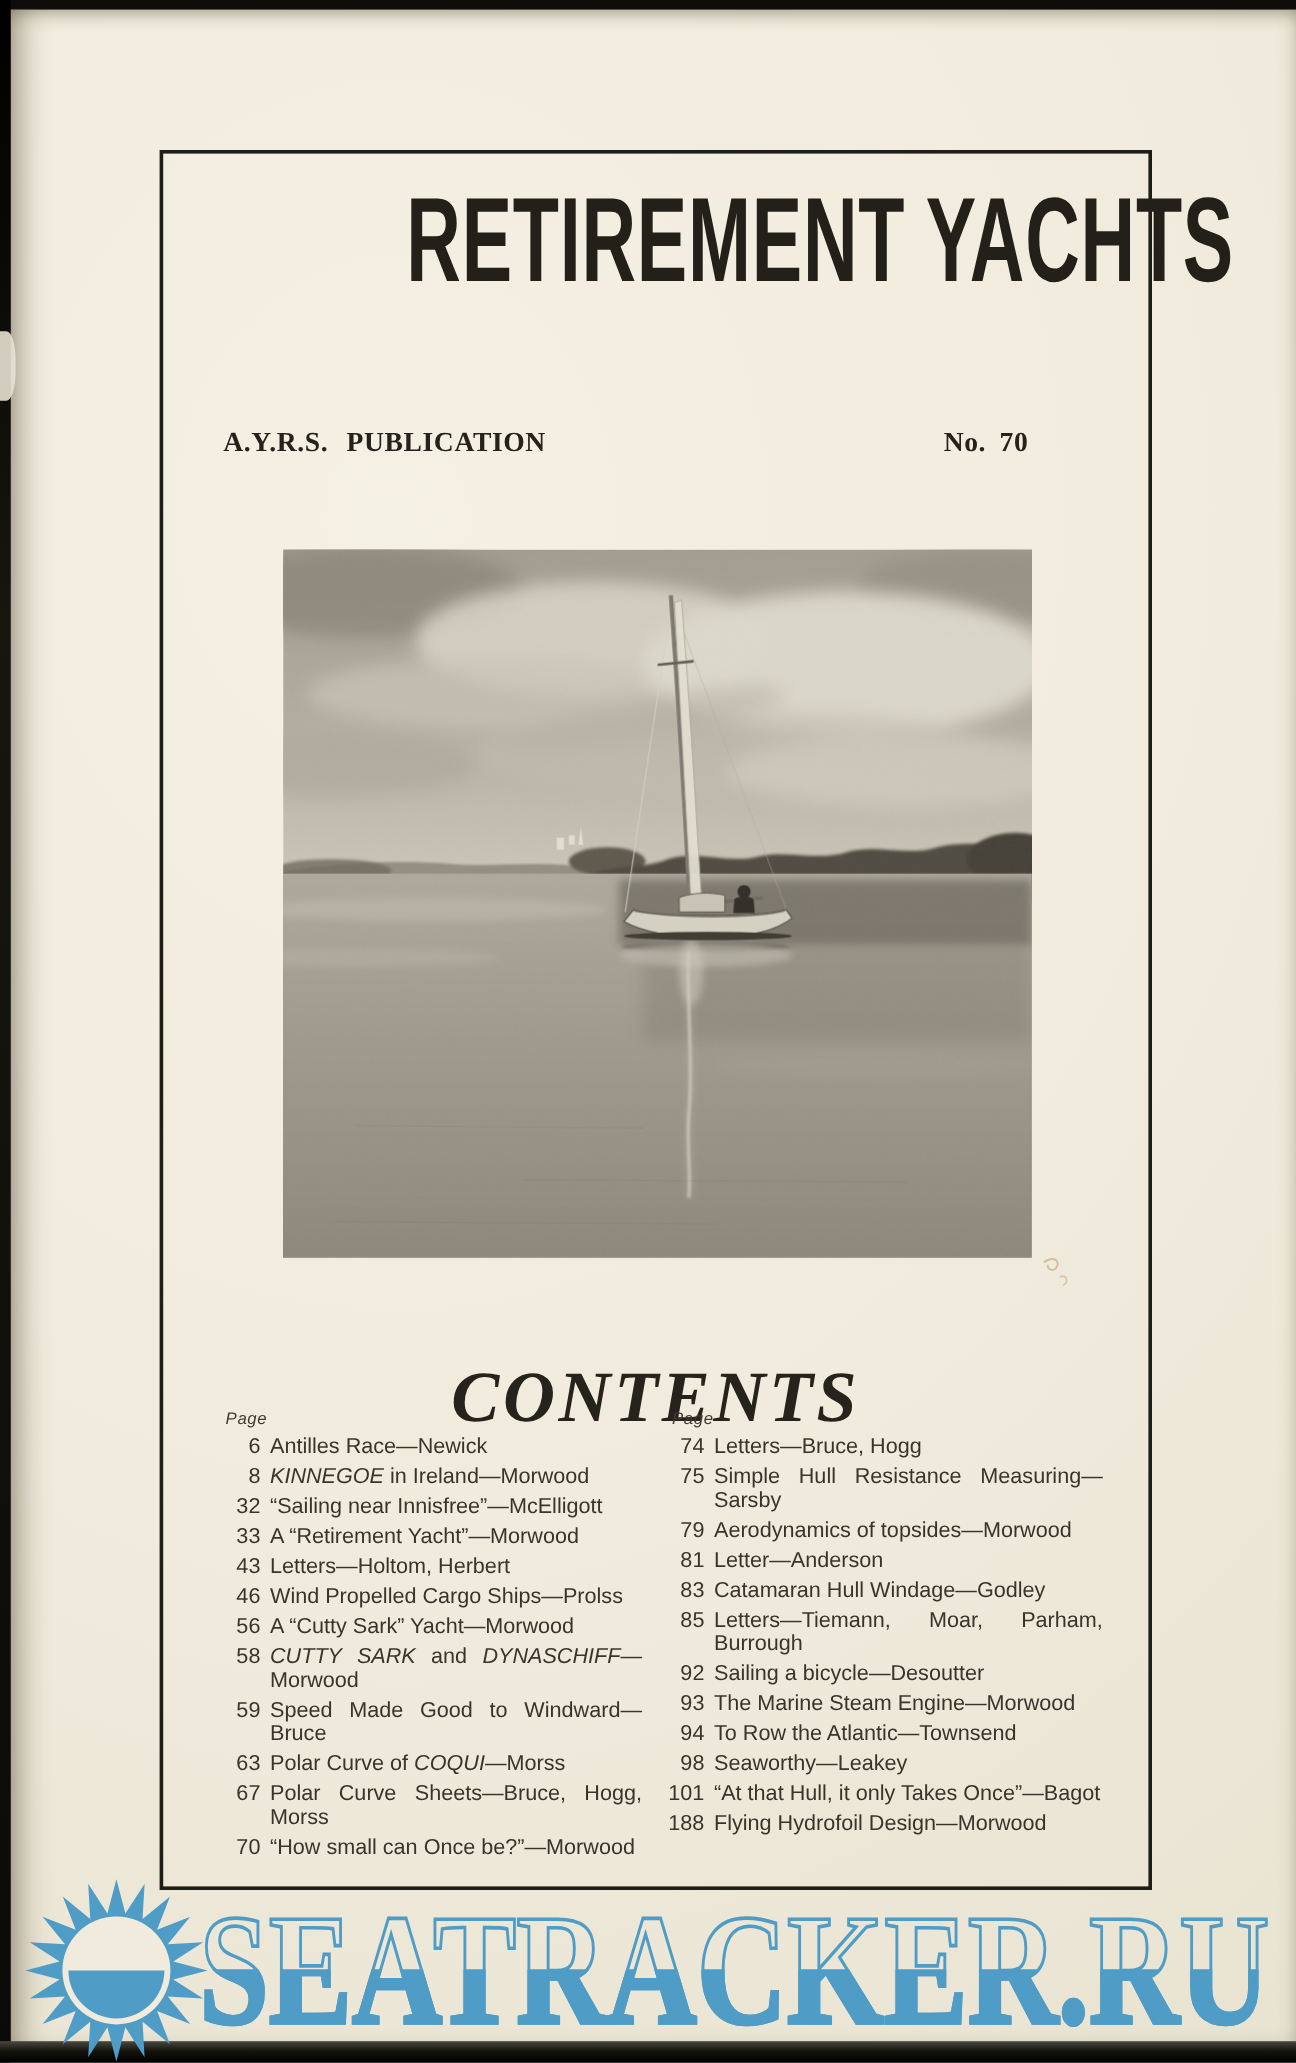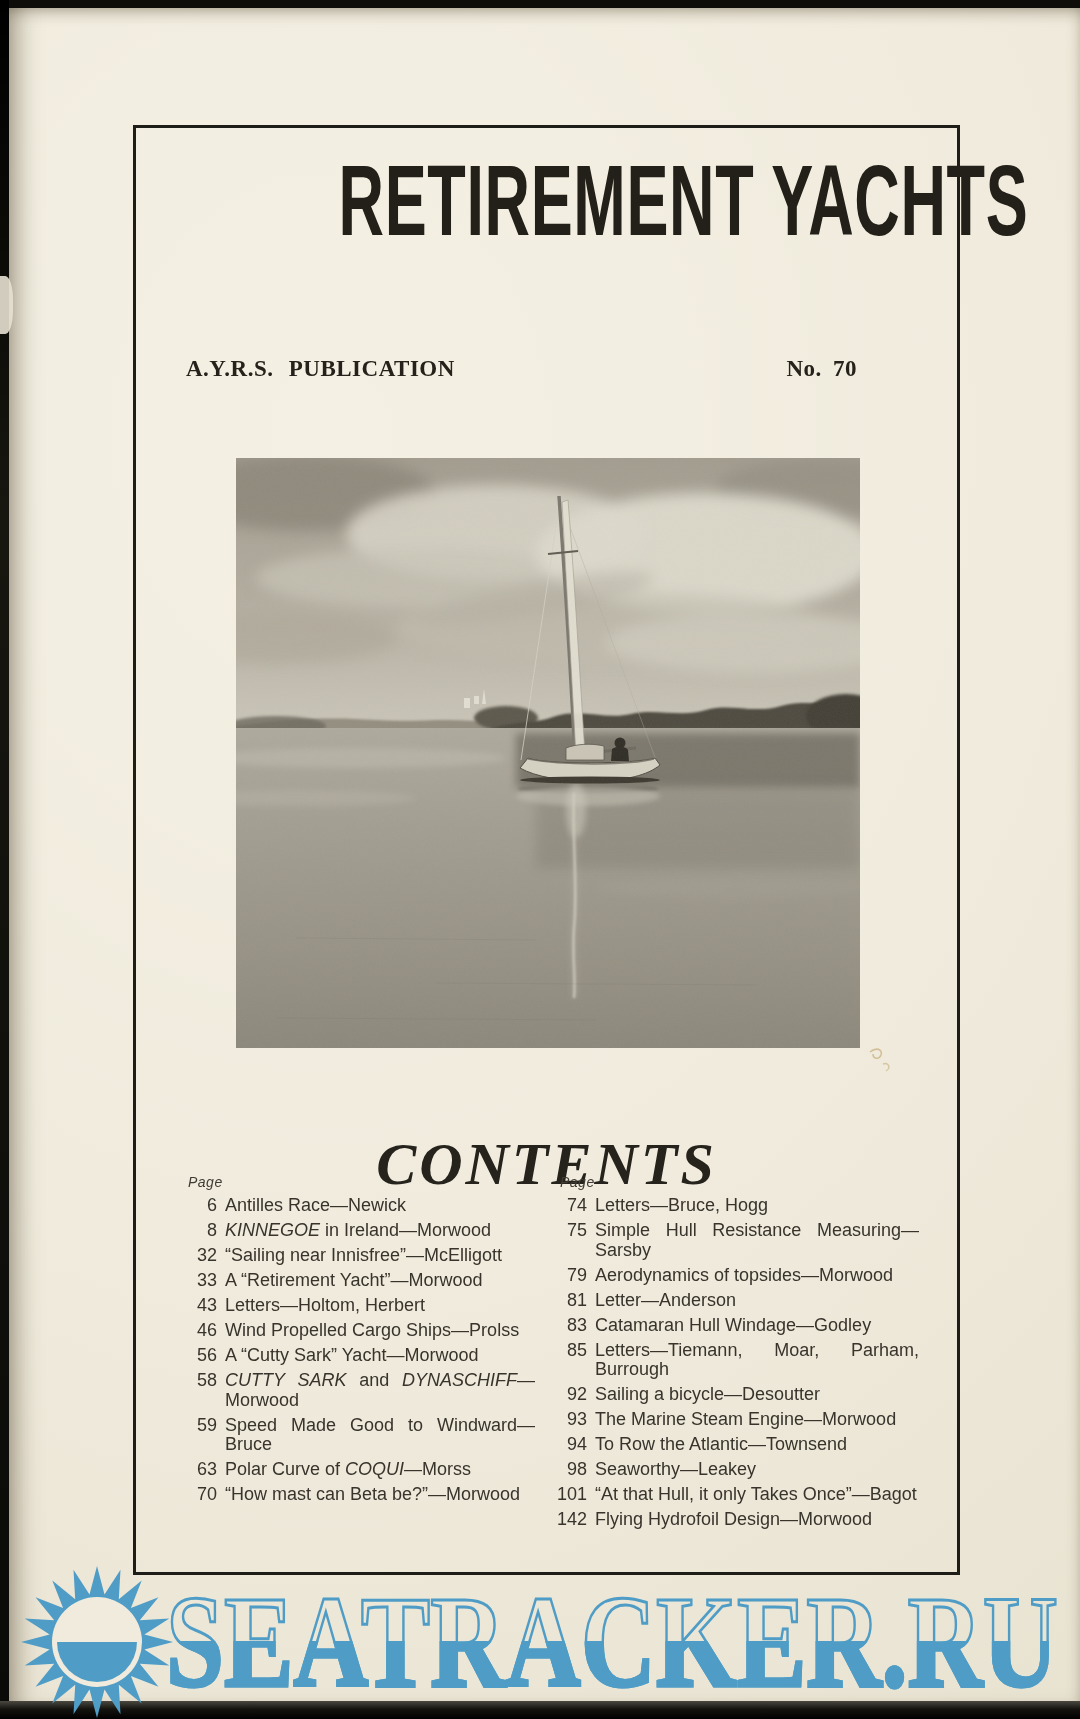--- a/index.html
+++ b/index.html
@@ -189,22 +189,26 @@
           </div>
           <div class="toc-entry">
             <div class="toc-num">59</div>
             <div class="toc-text stretch"><span>Speed Made Good to Windward—Bruce</span></div>
           </div>
           <div class="toc-entry">
             <div class="toc-num">63</div>
             <div class="toc-text"><span>Polar Curve of </span><span class="it">COQUI</span><span>—Morss</span></div>
           </div>
           <div class="toc-entry">
+            <div class="toc-num">67</div>
+            <div class="toc-text"><span>Polar Curve Sheets—Bruce, Hogg, Morss</span></div>
+          </div>
+          <div class="toc-entry">
             <div class="toc-num">70</div>
-            <div class="toc-text"><span>“How mast can Beta be?”—Morwood</span></div>
+            <div class="toc-text"><span>“How small can Once be?”—Morwood</span></div>
           </div>
         </div>
       <div class="toc" id="toc-right">
           <div class="toc-entry">
             <div class="toc-num">74</div>
             <div class="toc-text"><span>Letters—Bruce, Hogg</span></div>
           </div>
           <div class="toc-entry">
             <div class="toc-num">75</div>
             <div class="toc-text"><span>Simple Hull Resistance Measuring—Sarsby</span></div>
@@ -239,21 +243,21 @@
           </div>
           <div class="toc-entry">
             <div class="toc-num">98</div>
             <div class="toc-text"><span>Seaworthy—Leakey</span></div>
           </div>
           <div class="toc-entry">
             <div class="toc-num">101</div>
             <div class="toc-text"><span>“At that Hull, it only Takes Once”—Bagot</span></div>
           </div>
           <div class="toc-entry">
-            <div class="toc-num">142</div>
+            <div class="toc-num">188</div>
             <div class="toc-text"><span>Flying Hydrofoil Design—Morwood</span></div>
           </div>
         </div>
     </div>
 
     <svg class="stain" width="30" height="34" viewBox="0 0 30 34">
       <path d="M5 8 C11 3 18 5 16 11 C14 16 8 15 8 10" stroke="#c8ae7a" stroke-width="1.6" fill="none" opacity=".7"></path>
       <path d="M18 20 C24 18 26 24 21 27" stroke="#c8ae7a" stroke-width="1.4" fill="none" opacity=".6"></path>
     </svg>
   </div>

